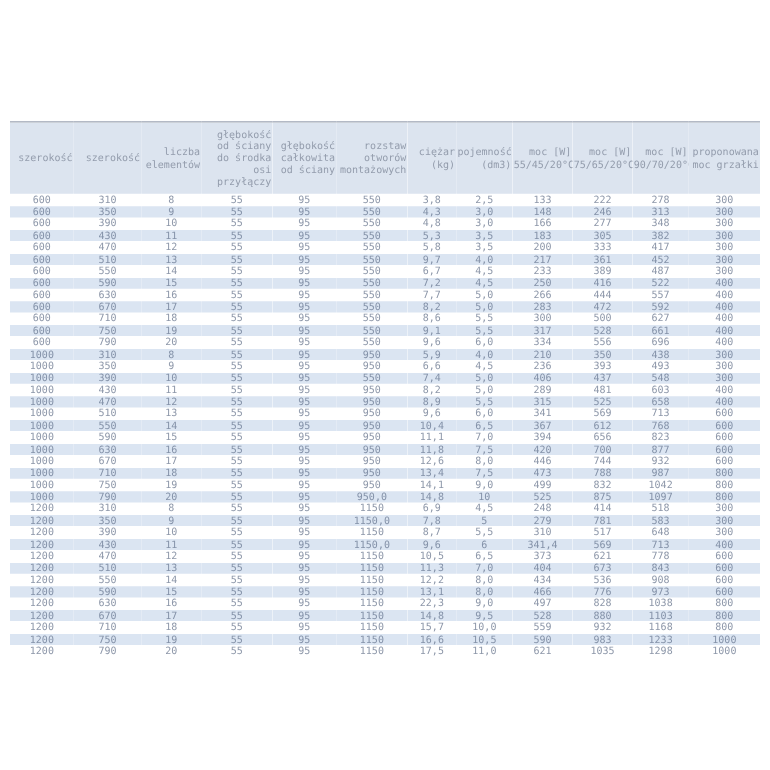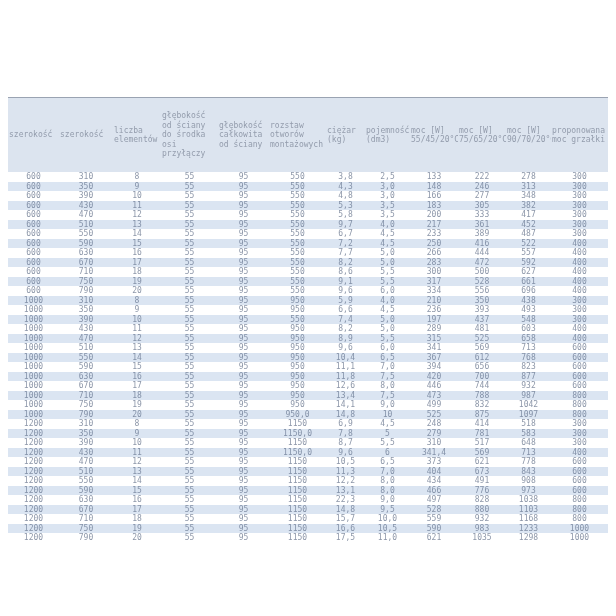--- a/index.html
+++ b/index.html
@@ -27,24 +27,24 @@
     font-size: 8px;
     color: #8d97a9;
   }
   table.spec thead th {
     background: #dce4ef;
     border-top: 1px solid #9aa3b2;
     font-weight: normal;
     font-size: 8px;
     line-height: 9.5px;
     color: #939cac;
-    text-align: left;
+    text-align: right;
     vertical-align: middle;
     white-space: pre-line;
-    height: 74px;
+    height: 57px;
     padding: 0 1px;
     overflow: hidden;
   }
   table.spec tbody td {
     text-align: center;
     vertical-align: middle;
     font-size: 8px;
     line-height: 9.5px;
     height: 9.5px;
     padding: 0;
@@ -320,21 +320,21 @@
         </tr>
         <tr class="stripe">
           <td>1000</td>
           <td>390</td>
           <td>10</td>
           <td>55</td>
           <td>95</td>
           <td>550</td>
           <td>7,4</td>
           <td>5,0</td>
-          <td>197</td>
+          <td>406</td>
           <td>437</td>
           <td>548</td>
           <td>300</td>
         </tr>
         <tr>
           <td>1000</td>
           <td>430</td>
           <td>11</td>
           <td>55</td>
           <td>95</td>
@@ -559,21 +559,21 @@
         <tr>
           <td>1200</td>
           <td>550</td>
           <td>14</td>
           <td>55</td>
           <td>95</td>
           <td>1150</td>
           <td>12,2</td>
           <td>8,0</td>
           <td>434</td>
-          <td>491</td>
+          <td>536</td>
           <td>908</td>
           <td>600</td>
         </tr>
         <tr class="stripe">
           <td>1200</td>
           <td>590</td>
           <td>15</td>
           <td>55</td>
           <td>95</td>
           <td>1150</td>

